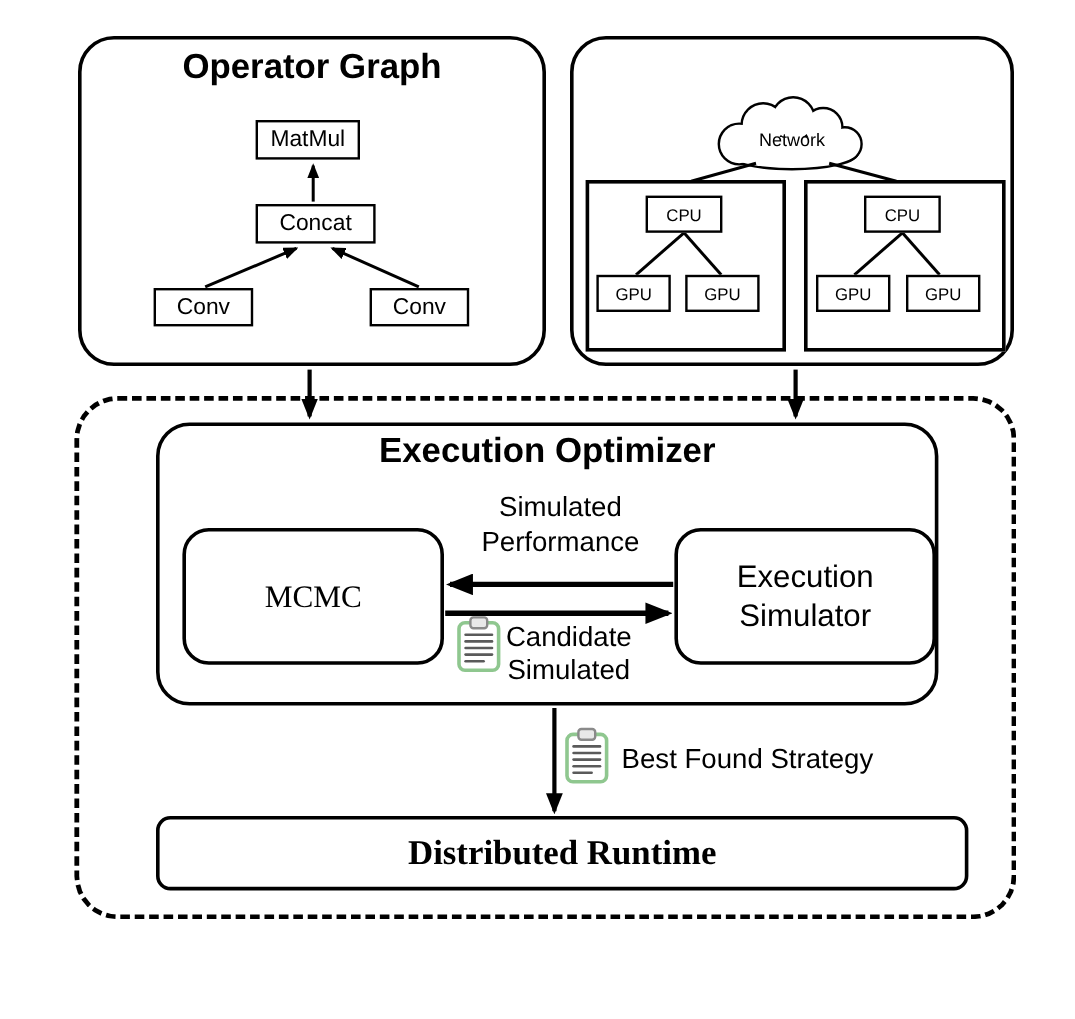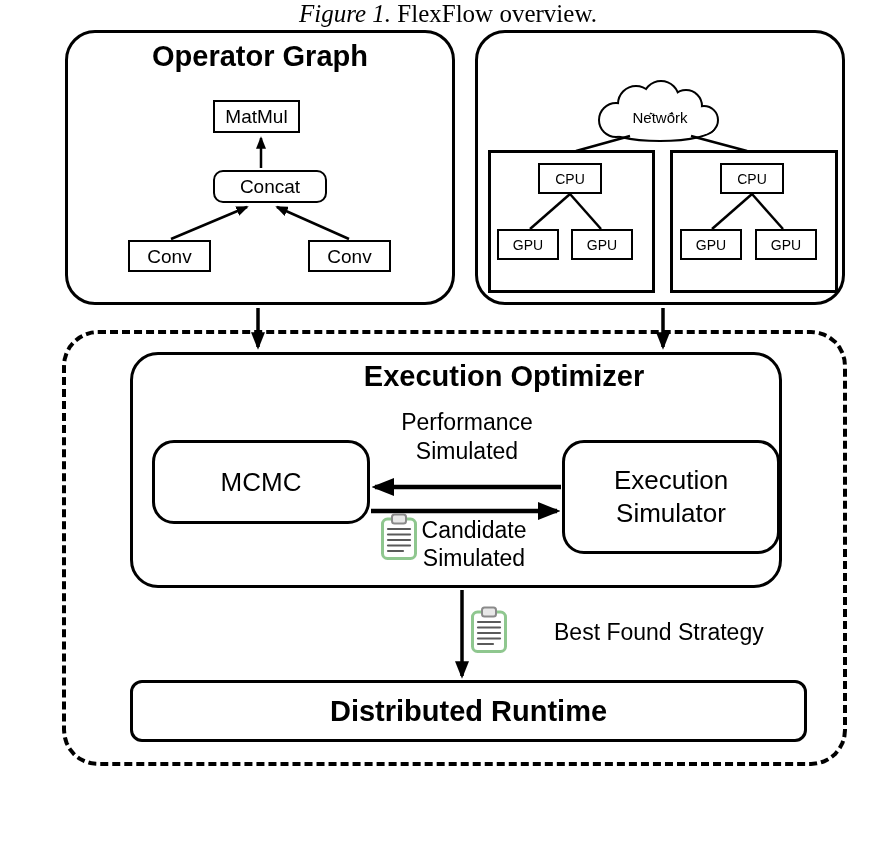--- a/index.html
+++ b/index.html
@@ -53,57 +53,57 @@
 <body>
 
 <div class="canvas">
 
   <div class="panel rounded-lg" style="left:65px; top:30px; width:390px; height:275px;"></div>
   <div class="panel rounded-lg" style="left:475px; top:30px; width:370px; height:275px;"></div>
   <div class="panel dashed" style="left:62px; top:330px; width:785px; height:436px;"></div>
   <div class="panel" style="left:130px; top:352px; width:652px; height:236px; border-radius:28px;"></div>
 
   <div class="title" style="left:260px; top:40px;">Operator Graph</div>
-  <div class="title" style="left:456px; top:360px;margin-left:48px;">Execution Optimizer</div>
+  <div class="title" style="left:456px; top:360px;">Execution Optimizer</div>
 
   <div class="node" style="left:213px; top:100px; width:87px; height:33px;">MatMul</div>
-  <div class="node" style="left:213px; top:170px; width:114px; height:33px;border-radius:10px;">Concat</div>
+  <div class="node" style="left:213px; top:170px; width:100px; height:33px;">Concat</div>
   <div class="node" style="left:128px; top:240px; width:83px; height:32px;">Conv</div>
   <div class="node" style="left:308px; top:240px; width:83px; height:32px;">Conv</div>
 
   <div class="machine" style="left:488px; top:150px; width:167px; height:143px;"></div>
   <div class="machine" style="left:670px; top:150px; width:168px; height:143px;"></div>
 
   <div class="small-label" style="left:660px; top:117px;text-align:right;">Network</div>
 
   <div class="node devnode" style="left:538px; top:163px; width:64px; height:31px;">CPU</div>
   <div class="node devnode" style="left:497px; top:229px; width:62px; height:31px;">GPU</div>
   <div class="node devnode" style="left:571px; top:229px; width:62px; height:31px;">GPU</div>
 
   <div class="node devnode" style="left:720px; top:163px; width:64px; height:31px;">CPU</div>
   <div class="node devnode" style="left:680px; top:229px; width:62px; height:31px;">GPU</div>
   <div class="node devnode" style="left:755px; top:229px; width:62px; height:31px;">GPU</div>
 
-  <div class="pill" style="left:152px; top:440px; width:218px; height:84px;">
+  <div class="pill" style="left:152px; top:440px; width:218px; height:114px;font-family:Liberation Serif, serif;">
     <div>MCMC</div>
   </div>
   <div class="pill" style="left:562px; top:440px; width:218px; height:114px;">
     <div>Execution</div>
     <div>Simulator</div>
   </div>
 
   <div class="label" style="left:467px; top:408px;">
+    <div>Simulated</div>
     <div>Performance</div>
-    <div>Simulated</div>
   </div>
   <div class="label" style="left:474px; top:516px; line-height:28px;">
     <div>Candidate</div>
     <div>Simulated</div>
   </div>
-  <div class="label-left" style="left:518px; top:619px;margin-left:36px;">Best Found Strategy</div>
+  <div class="label-left" style="left:518px; top:619px;">Best Found Strategy</div>
 
   <div class="clipboard" style="left:379px; top:512px; width:40px; height:49px;">
     <svg width="40" height="49" viewBox="0 0 40 49">
       <rect x="3.5" y="7" width="33" height="39.5" rx="5" fill="#ffffff" stroke="#8fc78f" stroke-width="3"></rect>
       <rect x="13" y="2.5" width="14" height="9" rx="2.5" fill="#e8e8e8" stroke="#8a8a8a" stroke-width="2"></rect>
       <g stroke="#5a5a5a" stroke-width="2.2" stroke-linecap="round">
         <line x1="9" y1="17" x2="31" y2="17"></line>
         <line x1="9" y1="22.5" x2="31" y2="22.5"></line>
         <line x1="9" y1="28" x2="31" y2="28"></line>
         <line x1="9" y1="33.5" x2="31" y2="33.5"></line>
@@ -118,21 +118,21 @@
       <g stroke="#5a5a5a" stroke-width="2.2" stroke-linecap="round">
         <line x1="9" y1="17" x2="31" y2="17"></line>
         <line x1="9" y1="22.5" x2="31" y2="22.5"></line>
         <line x1="9" y1="28" x2="31" y2="28"></line>
         <line x1="9" y1="33.5" x2="31" y2="33.5"></line>
         <line x1="9" y1="39" x2="24" y2="39"></line>
       </g>
     </svg>
   </div>
 
-  <div class="runtime" style="left:130px; top:680px; width:677px; height:62px;">
+  <div class="runtime" style="left:130px; top:680px; width:677px; height:62px;font-family:Liberation Serif, serif;">
     <span>Distributed Runtime</span>
   </div>
 
   <svg class="overlay" viewBox="0 0 896 849">
     <defs>
       <marker id="arrowhead" viewBox="0 0 10 8" refX="8.5" refY="4" markerWidth="5" markerHeight="4" orient="auto">
         <path d="M 0 0 L 10 4 L 0 8 z" fill="#000"></path>
       </marker>
     </defs>
 
@@ -169,19 +169,14 @@
 
     <path class="ln w-mid" d="M 258 308 L 258 347" marker-end="url(#arrowhead)"></path>
     <path class="ln w-mid" d="M 663 308 L 663 347" marker-end="url(#arrowhead)"></path>
 
     <path class="ln w-thick" d="M 561 487 L 375 487" marker-end="url(#arrowhead)"></path>
     <path class="ln w-thick" d="M 371 511 L 557 511" marker-end="url(#arrowhead)"></path>
 
     <path class="ln w-mid" d="M 462 590 L 462 676" marker-end="url(#arrowhead)"></path>
   </svg>
 
-  <div class="caption">
-    <span class="cap-label">Figure 1.</span>
-    <span> </span>
-    <span>FlexFlow overview.</span>
-  </div>
 
 </div>
 
 </body></html>

